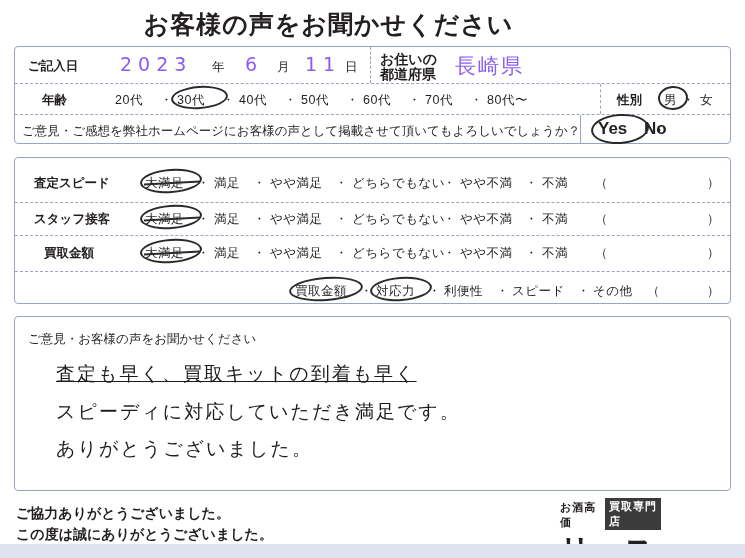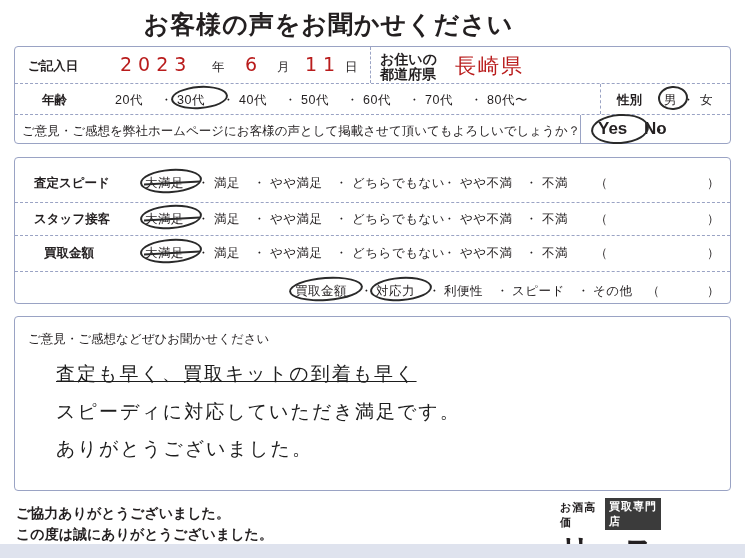--- a/index.html
+++ b/index.html
@@ -49,21 +49,21 @@
     font-size:12.5px;
     color:#231f20;
     white-space:nowrap;
   }
   .lbl.b{font-weight:bold;}
   .small{font-size:14px;}
 
   
   .hand{
     font-family:"DejaVu Sans",sans-serif;
-    color:#b91c1c;
+    color:#8b5cf6;
   }
   .hand-date{
     position:absolute;
     font-size:19px;
     letter-spacing:6px;
   }
   .hand-pref{
     position:absolute;
     font-size:21px;
     letter-spacing:2px;
@@ -256,21 +256,21 @@
   <div class="choices" style="left:496px;top:283px;">・</div>
   <div class="choices" style="left:512px;top:283px;">スピード</div>
   <div class="choices" style="left:577px;top:283px;">・</div>
   <div class="choices" style="left:593px;top:283px;">その他</div>
   <div class="choices" style="left:647px;top:283px;">（</div>
   <div class="choices" style="left:707px;top:283px;">）</div>
   <div class="mark" style="left:289px;top:277px;width:74px;height:24px;"></div>
   <div class="mark" style="left:370px;top:277px;width:62px;height:24px;"></div>
 
   <div class="box" style="left:14px;top:316px;width:717px;height:175px;"></div>
-  <div class="lbl" style="left:28px;top:331px;">ご意見・ご感想などぜひお聞かせください</div>
+  <div class="lbl" style="left:28px;top:331px;">ご意見・お客様の声をお聞かせください</div>
   <div class="hand hand-body" style="left:56px;top:353px;text-decoration:underline;">査定も早く、買取キットの到着も早く</div>
   <div class="hand hand-body" style="left:56px;top:391px;">スピーディに対応していただき満足です。</div>
   <div class="hand hand-body" style="left:56px;top:428px;">ありがとうございました。</div>
 
   <div class="footer-text" style="left:16px;top:505px;">ご協力ありがとうございました。</div>
   <div class="footer-text" style="left:16px;top:526px;">この度は誠にありがとうございました。</div>
 
   <div class="logo-wrap" style="left:560px;top:498px;">
     <div style="display:flex;align-items:flex-end;gap:6px;">
       <div class="logo-top">お酒高価</div>

